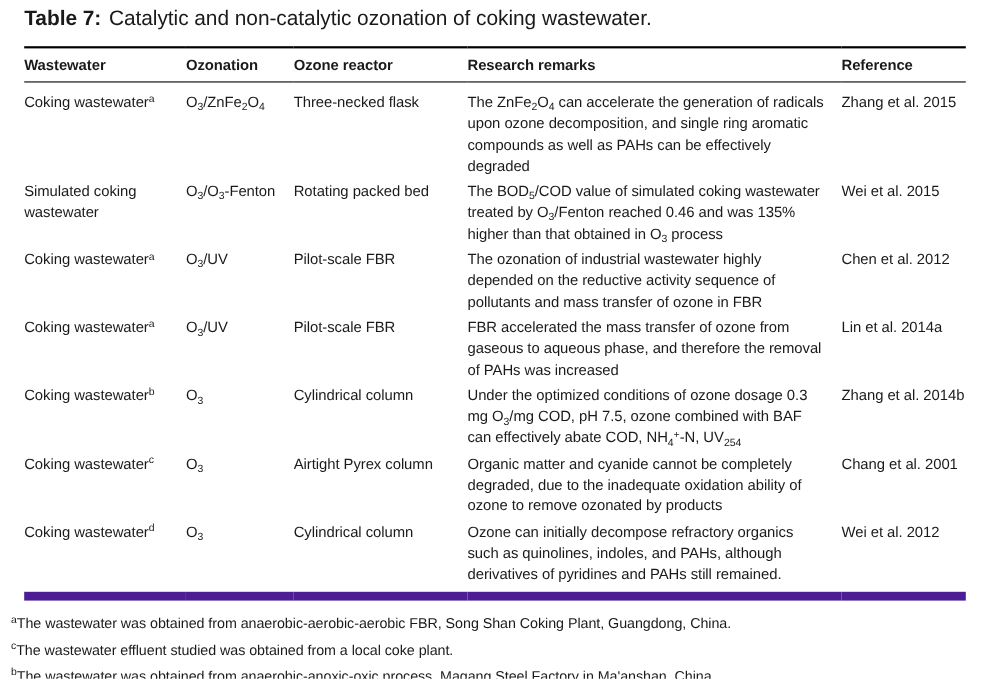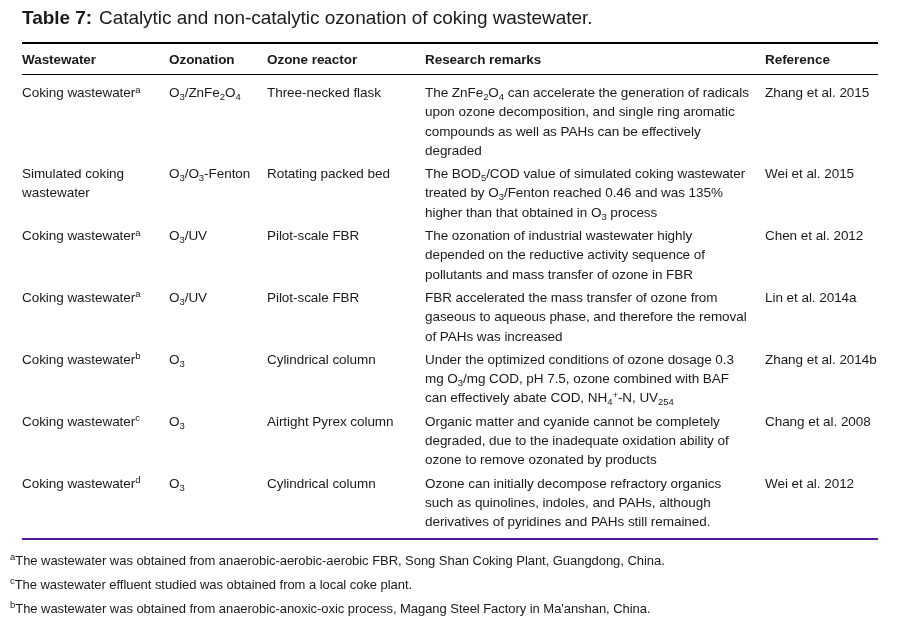--- a/index.html
+++ b/index.html
@@ -20,21 +20,21 @@
     line-height: 18px;
   }
   .caption .caption-label { font-weight: 700; }
   .caption .caption-text { margin-left: 7px; }
   table.data-table {
     border-collapse: collapse;
     table-layout: fixed;
     width: 856px;
     margin: 15px 0 10px 22px;
     border-top: 2px solid #000;
-    border-bottom: 2px solid #4c1d95;
+    border-bottom: 8px solid #4c1d95;
   }
   thead th {
     text-align: left;
     font-size: 13.5px;
     font-weight: 700;
     padding: 8px 10px 7px 0;
     border-bottom: 1.5px solid #000;
     vertical-align: bottom;
   }
   tbody td {
@@ -121,21 +121,21 @@
         <td class="col-ozonation">O<sub>3</sub></td>
         <td class="col-reactor">Cylindrical column</td>
         <td class="col-remarks">Under the optimized conditions of ozone dosage 0.3 mg O<sub>3</sub>/mg COD, pH 7.5, ozone combined with BAF can effectively abate COD, NH<sub>4</sub><sup>+</sup>-N, UV<sub>254</sub></td>
         <td class="col-reference">Zhang et al. 2014b</td>
       </tr>
       <tr>
         <td class="col-wastewater">Coking wastewater<sup>c</sup></td>
         <td class="col-ozonation">O<sub>3</sub></td>
         <td class="col-reactor">Airtight Pyrex column</td>
         <td class="col-remarks">Organic matter and cyanide cannot be completely degraded, due to the inadequate oxidation ability of ozone to remove ozonated by products</td>
-        <td class="col-reference">Chang et al. 2008</td>
+        <td class="col-reference">Chang et al. 2001</td>
       </tr>
       <tr>
         <td class="col-wastewater">Coking wastewater<sup>d</sup></td>
         <td class="col-ozonation">O<sub>3</sub></td>
         <td class="col-reactor">Cylindrical column</td>
         <td class="col-remarks">Ozone can initially decompose refractory organics such as quinolines, indoles, and PAHs, although derivatives of pyridines and PAHs still remained.</td>
         <td class="col-reference">Wei et al. 2012</td>
       </tr>
     </tbody>
   </table>

